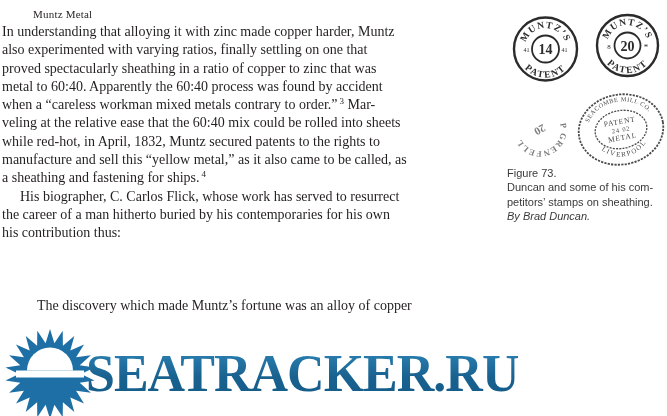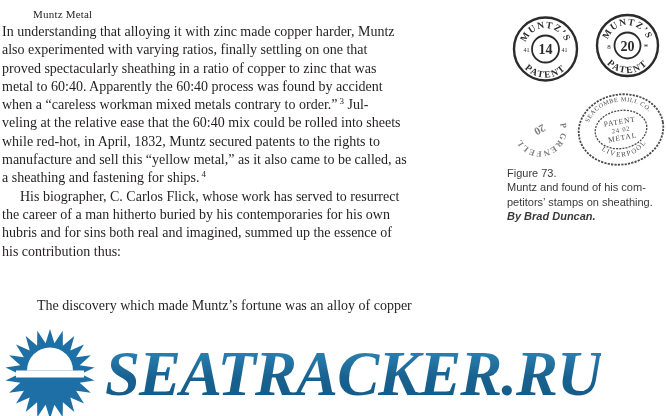--- a/index.html
+++ b/index.html
@@ -22,54 +22,52 @@
   sup.fn{font-size:9px;vertical-align:super;line-height:0;margin-left:2px;}
   .quote{
     position:absolute;left:37px;top:297px;
     font-size:14px;line-height:18px;white-space:nowrap;
   }
   .caption{
     position:absolute;left:507px;top:166px;width:158px;
     font-family:"Liberation Sans", sans-serif;
     font-size:11px;line-height:14.3px;color:#3a3a3a;
   }
-  .caption .it{font-style:italic;font-weight:bold;}
+  .caption .it{font-style:italic;}
   .stamps{position:absolute;left:500px;top:5px;}
   .stamp-serif{font-family:"Liberation Serif", serif;}
   .wm-text{
-    position:absolute;left:105px;top:341px;
+    position:absolute;left:86px;top:341px;
     font-family:"Liberation Serif", serif;
-    font-weight:bold;font-size:63px;line-height:66px;letter-spacing:-1px;
+    font-weight:bold;font-size:52px;line-height:66px;letter-spacing:-1px;
     background:linear-gradient(#2d85b6 10%, #19618f 55%, #115a86 100%);
     -webkit-background-clip:text;background-clip:text;color:transparent;
     white-space:nowrap;
-    font-style:italic;
   }
   .sun{position:absolute;left:4px;top:328px;}
 </style>
 </head>
 <body>
 
 <div>
 
   <div class="heading">Muntz Metal</div>
 
   <div class="col">
     <div class="ln">In understanding that alloying it with zinc made copper harder, Muntz</div>
     <div class="ln">also experimented with varying ratios, finally settling on one that</div>
     <div class="ln">proved spectacularly sheathing in a ratio of copper to zinc that was</div>
     <div class="ln">metal to 60:40. Apparently the 60:40 process was found by accident</div>
-    <div class="ln"><span>when a “careless workman mixed metals contrary to order.”</span><sup class="fn">3</sup><span> Jul-</span></div>
+    <div class="ln"><span>when a “careless workman mixed metals contrary to order.”</span><sup class="fn">3</sup><span> Mar-</span></div>
     <div class="ln">veling at the relative ease that the 60:40 mix could be rolled into sheets</div>
     <div class="ln">while red-hot, in April, 1832, Muntz secured patents to the rights to</div>
     <div class="ln">manufacture and sell this “yellow metal,” as it also came to be called, as</div>
     <div class="ln"><span>a sheathing and fastening for ships.</span><sup class="fn">4</sup></div>
     <div class="ln indent1">His biographer, C. Carlos Flick, whose work has served to resurrect</div>
     <div class="ln">the career of a man hitherto buried by his contemporaries for his own</div>
-    <div class="ln">hubris and for sins both real and imagined, summed up the essence of</div>
     <div class="ln">his contribution thus:</div>
   </div>
 
   <div class="quote">The discovery which made Muntz’s fortune was an alloy of copper</div>
 
   <svg class="stamps" width="167" height="162" viewBox="0 0 167 162">
 
     <g fill="#2b2b2b" class="stamp-serif">
       <circle cx="45.5" cy="44" r="31.5" fill="none" stroke="#2b2b2b" stroke-width="2.4"></circle>
       <circle cx="45.5" cy="44" r="13.5" fill="none" stroke="#2b2b2b" stroke-width="1.8"></circle>
@@ -116,21 +114,21 @@
       <text font-size="6.3" letter-spacing="0.5"><textPath href="#s4top" startOffset="50%" text-anchor="middle">SEACOMBE MILL CO.</textPath></text>
       <text font-size="7" letter-spacing="1.4"><textPath href="#s4bot" startOffset="50%" text-anchor="middle">LIVERPOOL</textPath></text>
       <text x="121" y="119" font-size="7.5" text-anchor="middle" letter-spacing="0.8">PATENT</text>
       <text x="121" y="127" font-size="6.5" text-anchor="middle" letter-spacing="0.8">24 02</text>
       <text x="121" y="135" font-size="7.5" text-anchor="middle" letter-spacing="0.8">METAL</text>
     </g>
   </svg>
 
   <div class="caption">
     <div>Figure 73.</div>
-    <div>Muntz and found of his com-</div>
+    <div>Duncan and some of his com-</div>
     <div>petitors’ stamps on sheathing.</div>
     <div class="it">By Brad Duncan.</div>
   </div>
 
   <svg class="sun" width="92" height="92" viewBox="0 0 92 92">
     <polygon points="46.0,1.0 50.4,15.3 58.7,2.8 58.9,17.8 70.3,8.1 66.3,22.6 80.0,16.5 72.1,29.2 86.9,27.3 75.7,37.3 90.5,39.6 77.0,46.0 90.5,52.4 75.7,54.7 86.9,64.7 72.1,62.8 80.0,75.5 66.3,69.4 70.3,83.9 58.9,74.2 58.7,89.2 50.4,76.7 46.0,91.0 41.6,76.7 33.3,89.2 33.1,74.2 21.7,83.9 25.7,69.4 12.0,75.5 19.9,62.8 5.1,64.7 16.3,54.7 1.5,52.4 15.0,46.0 1.5,39.6 16.3,37.3 5.1,27.3 19.9,29.2 12.0,16.5 25.7,22.6 21.7,8.1 33.1,17.8 33.3,2.8 41.6,15.3" fill="#1d6fa5"></polygon>
     <circle cx="46" cy="46" r="28.5" fill="#1d6fa5"></circle>
     <rect x="12" y="42.5" width="68" height="7" fill="#ffffff"></rect>
     <path d="M 23 42.5 A 23 23 0 0 1 69 42.5 Z" fill="#ffffff"></path>
   </svg>

